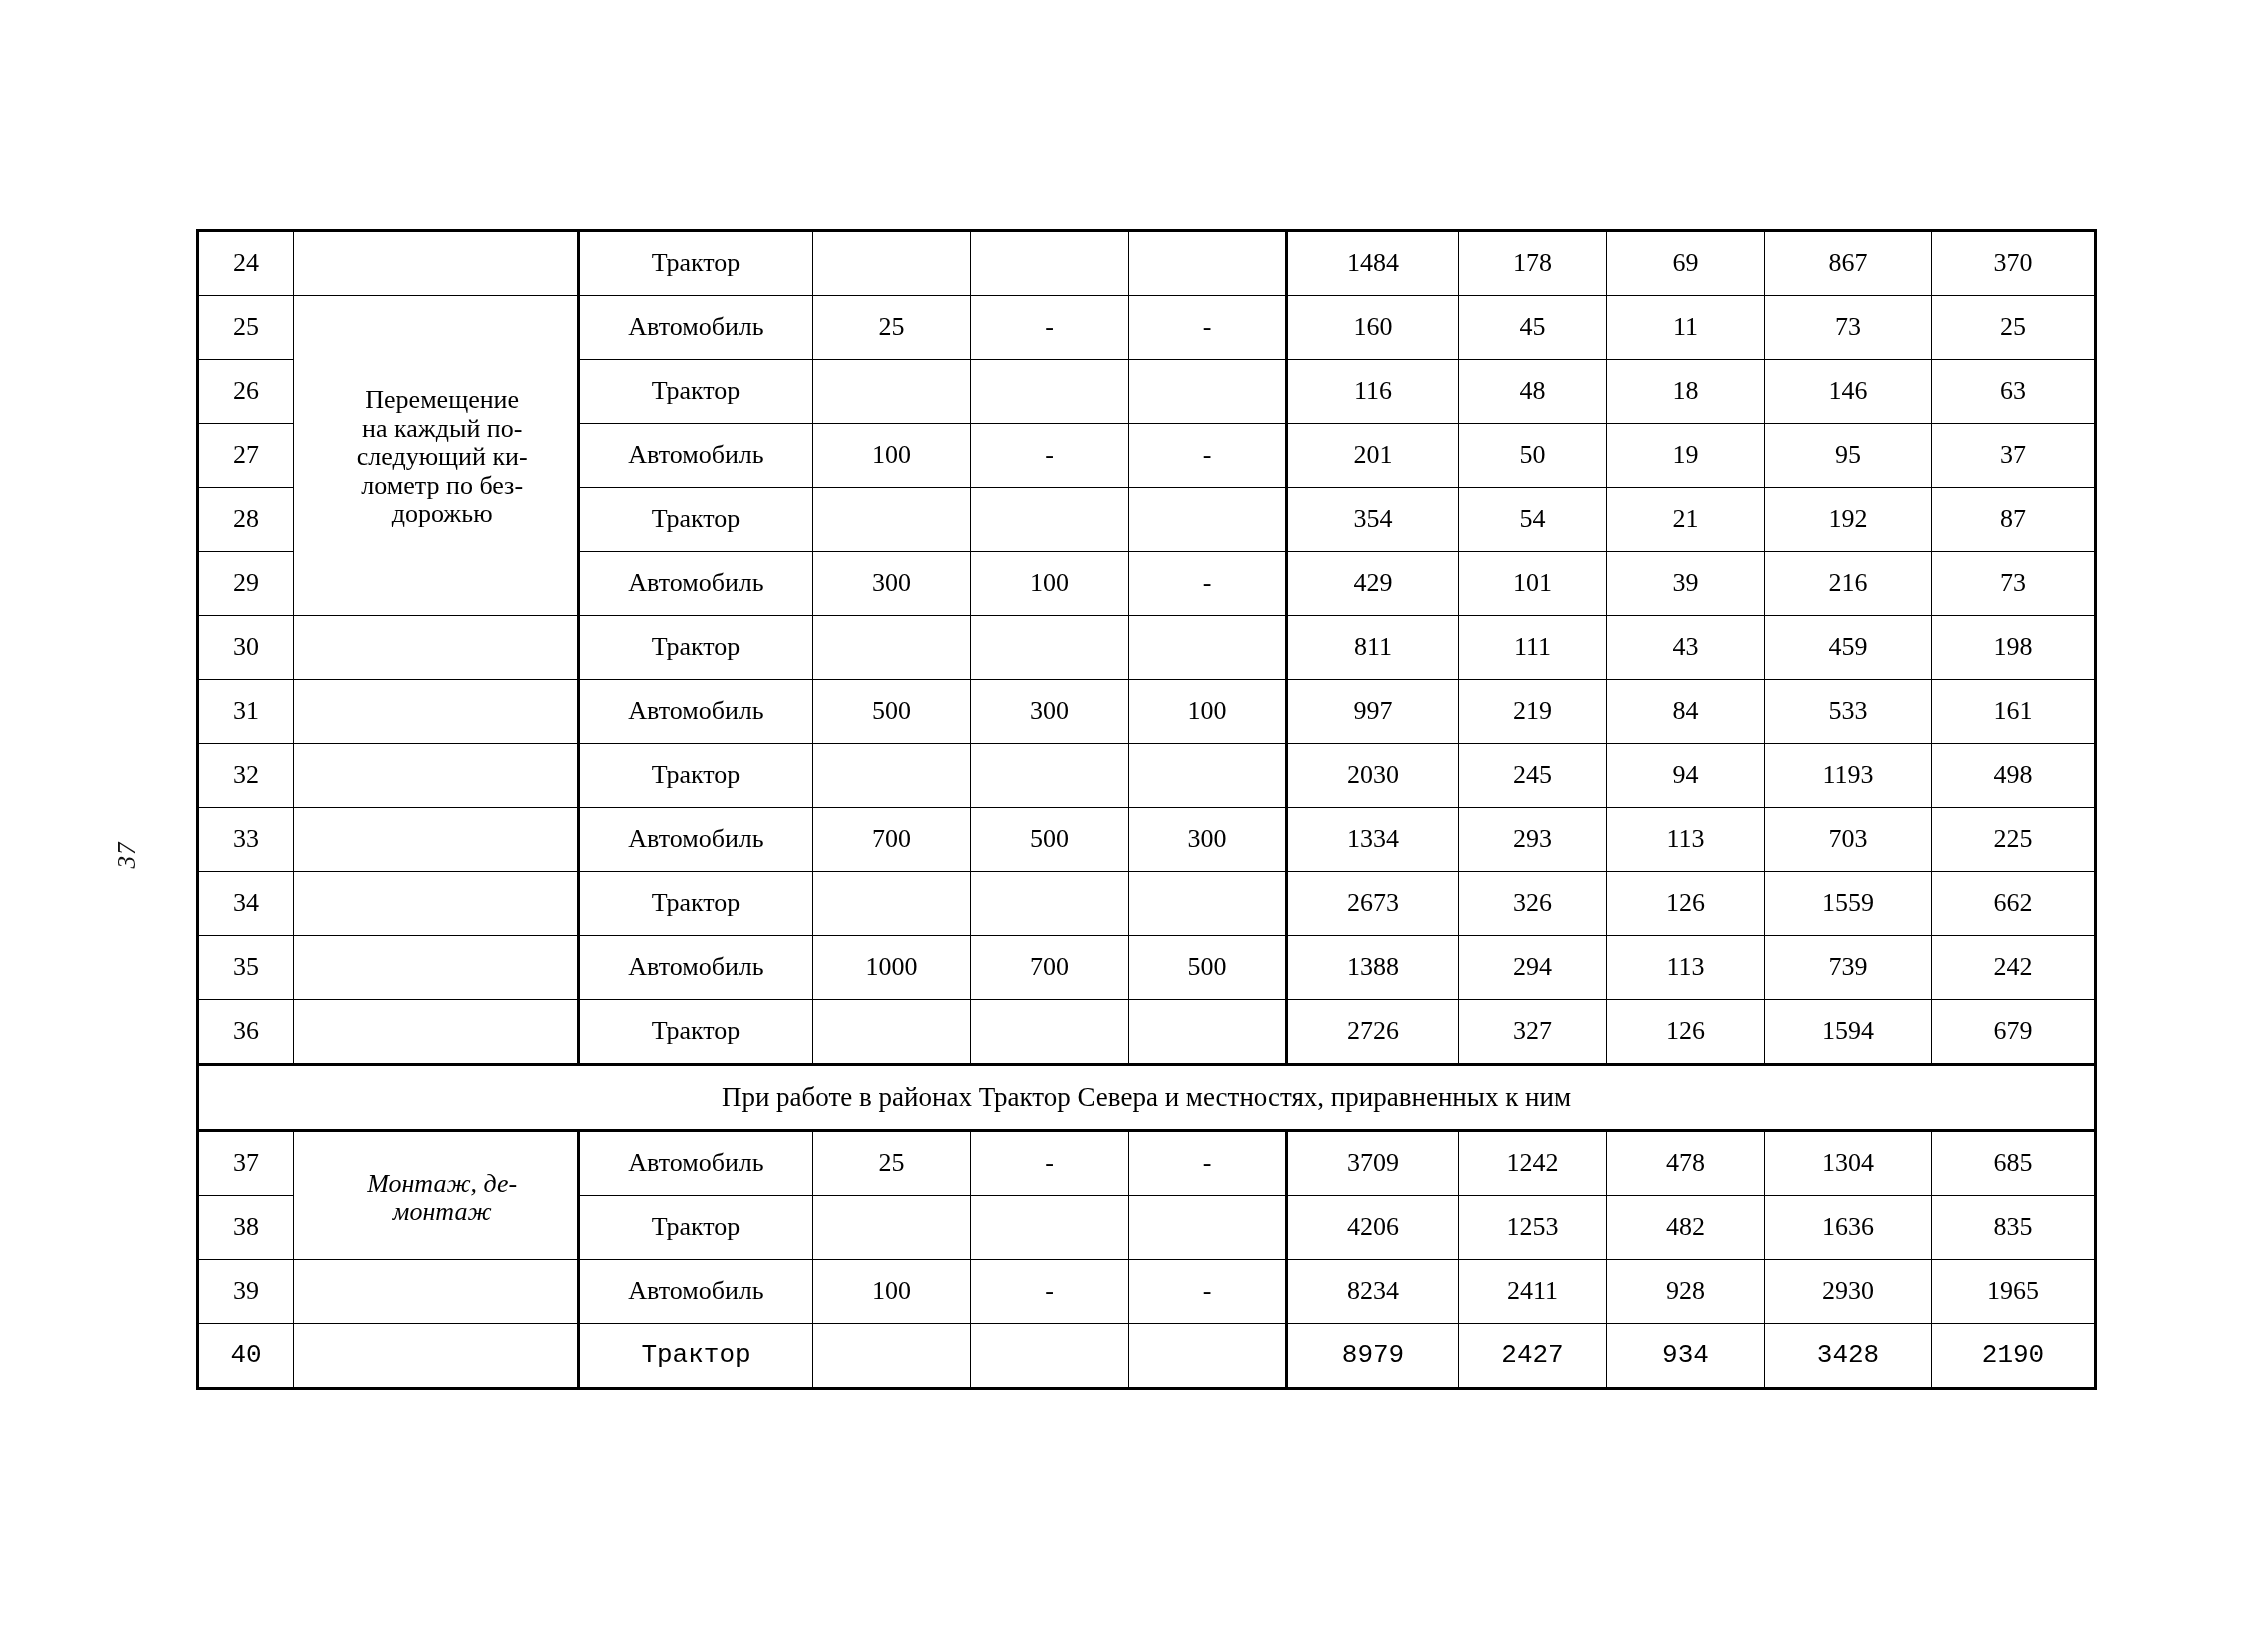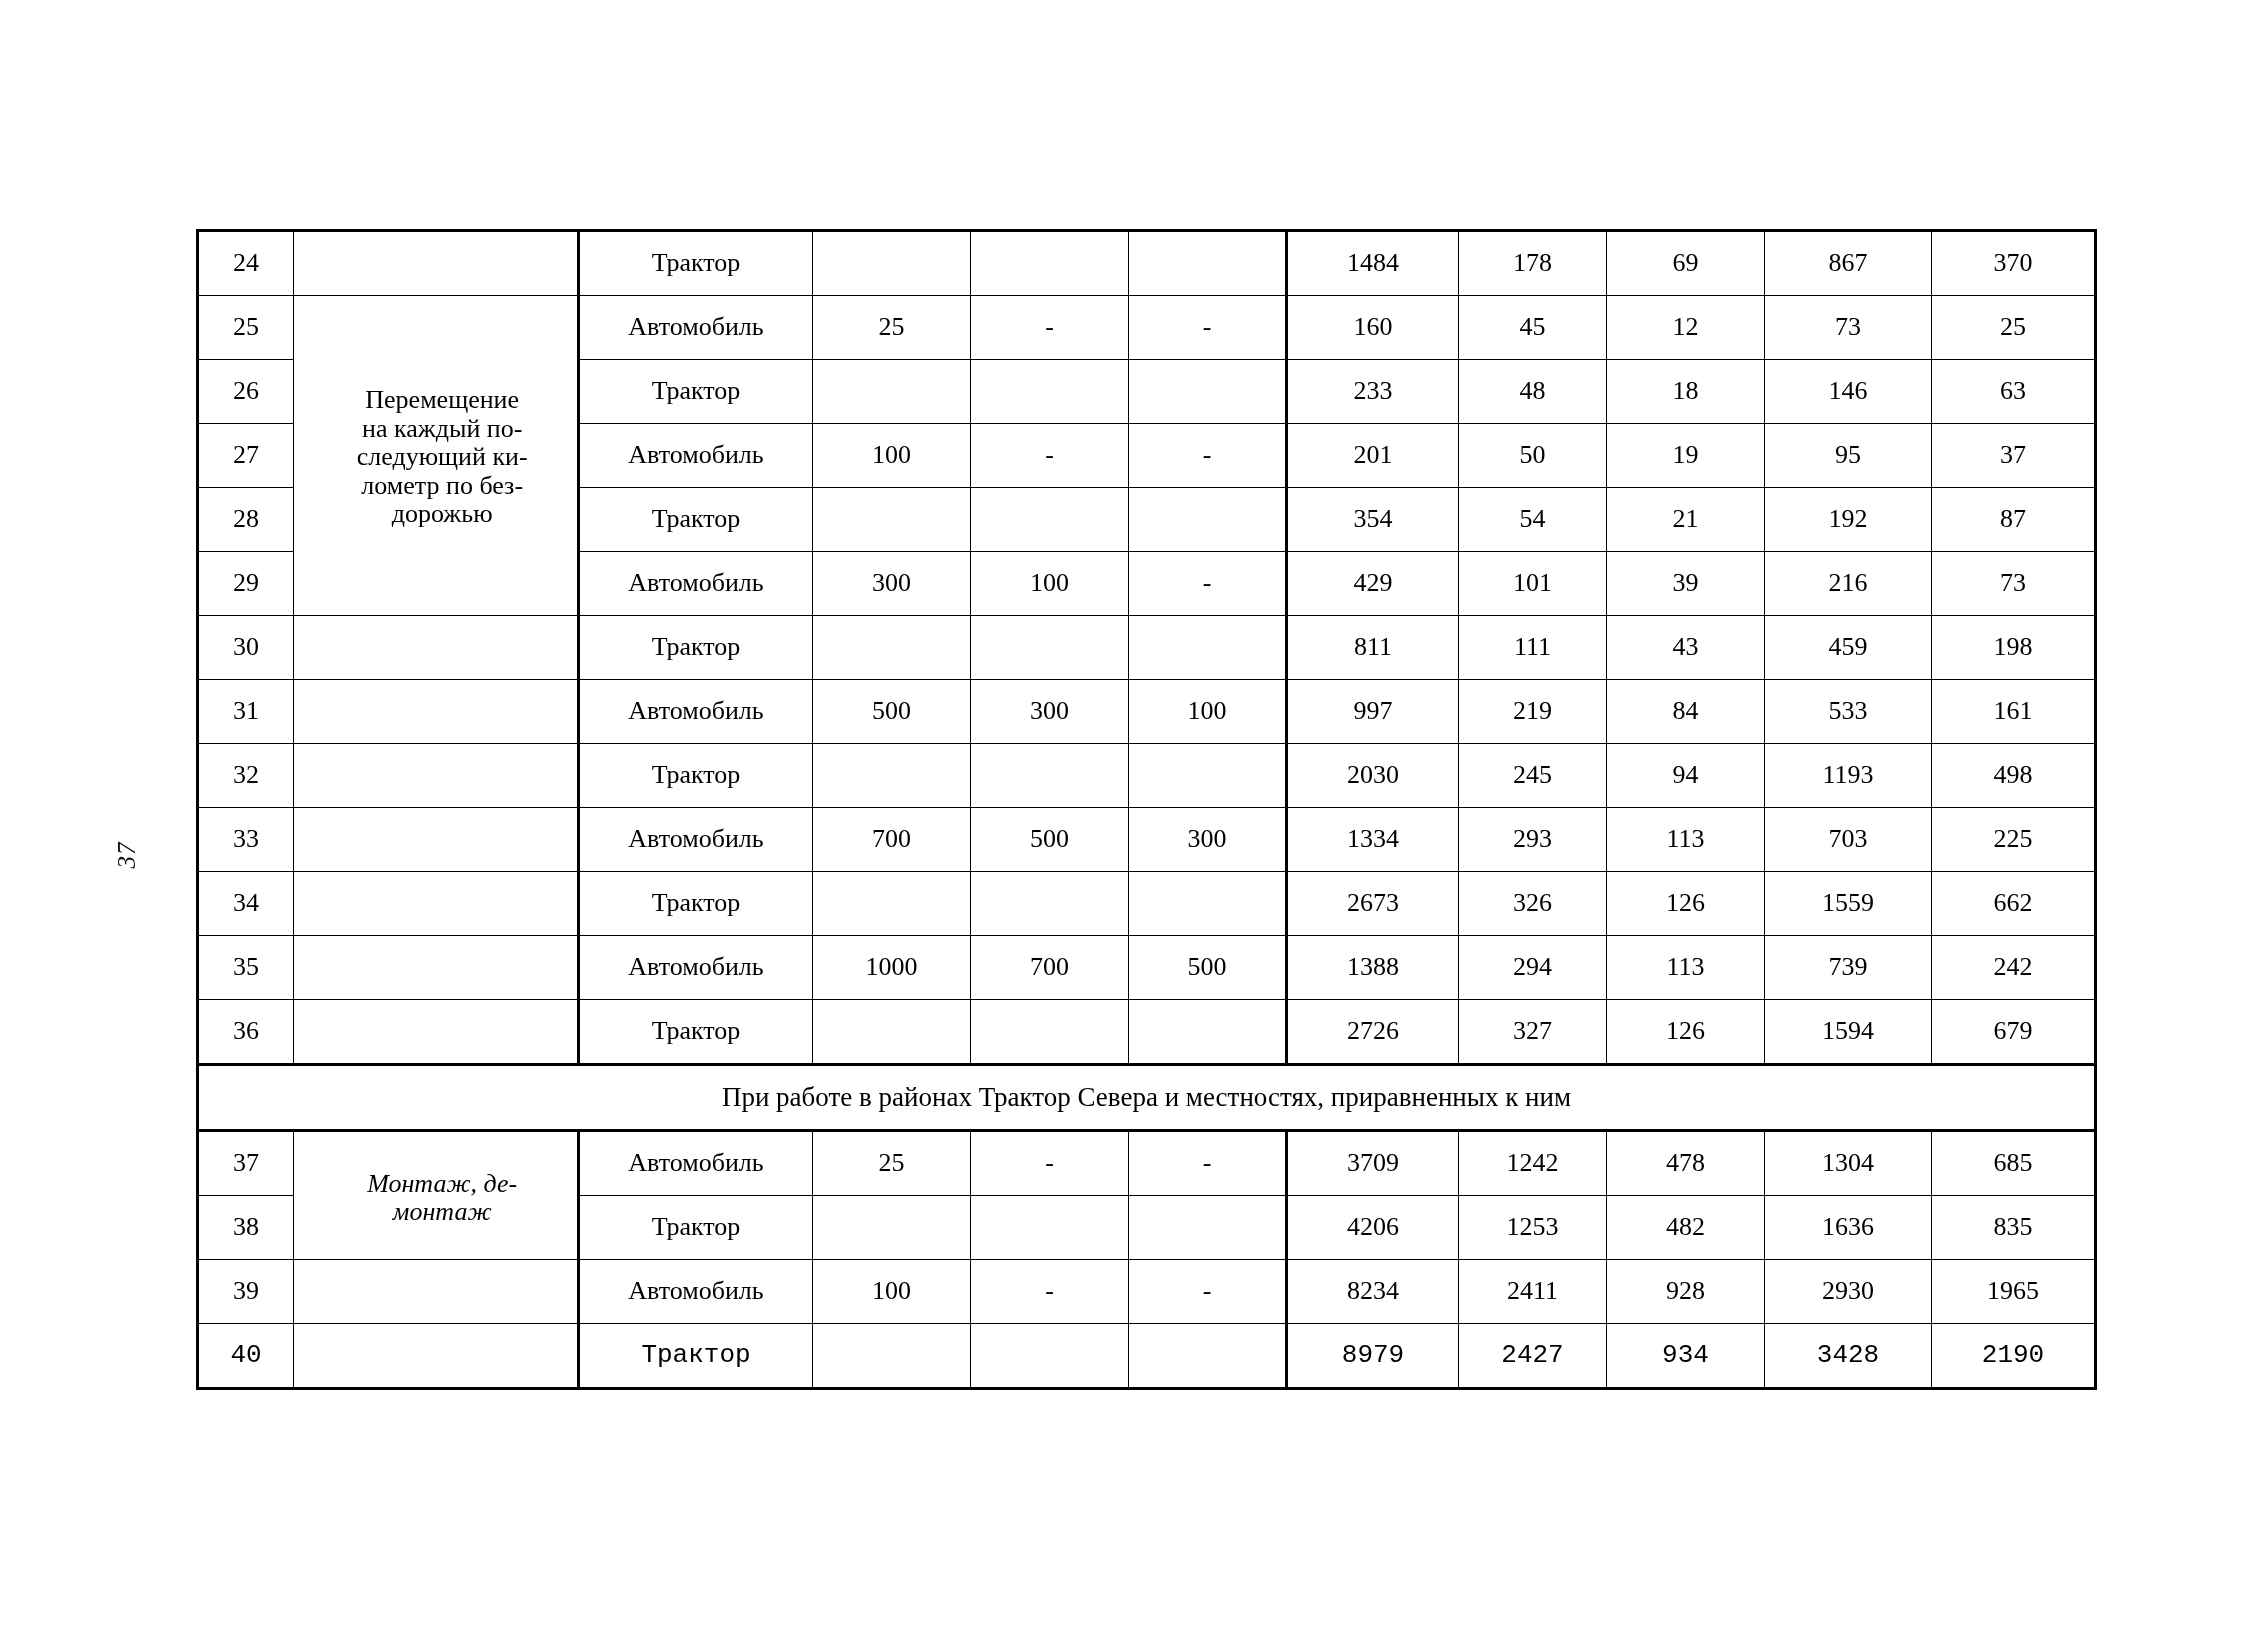--- a/index.html
+++ b/index.html
@@ -158,32 +158,32 @@
 на каждый по-
 следующий ки-
 лометр по без-
 дорожью</td>
           <td class="sep-left">Автомобиль</td>
           <td>25</td>
           <td>-</td>
           <td>-</td>
           <td class="sep-left">160</td>
           <td>45</td>
-          <td>12</td>
+          <td>11</td>
           <td>73</td>
           <td class="thick-right">25</td>
         </tr>
 
         <tr>
           <td class="thick-left">26</td>
           <td class="sep-left">Трактор</td>
           <td></td>
           <td></td>
           <td></td>
-          <td class="sep-left">233</td>
+          <td class="sep-left">116</td>
           <td>48</td>
           <td>18</td>
           <td>146</td>
           <td class="thick-right">63</td>
         </tr>
 
         <tr>
           <td class="thick-left">27</td>
           <td class="sep-left">Автомобиль</td>
           <td>100</td>

